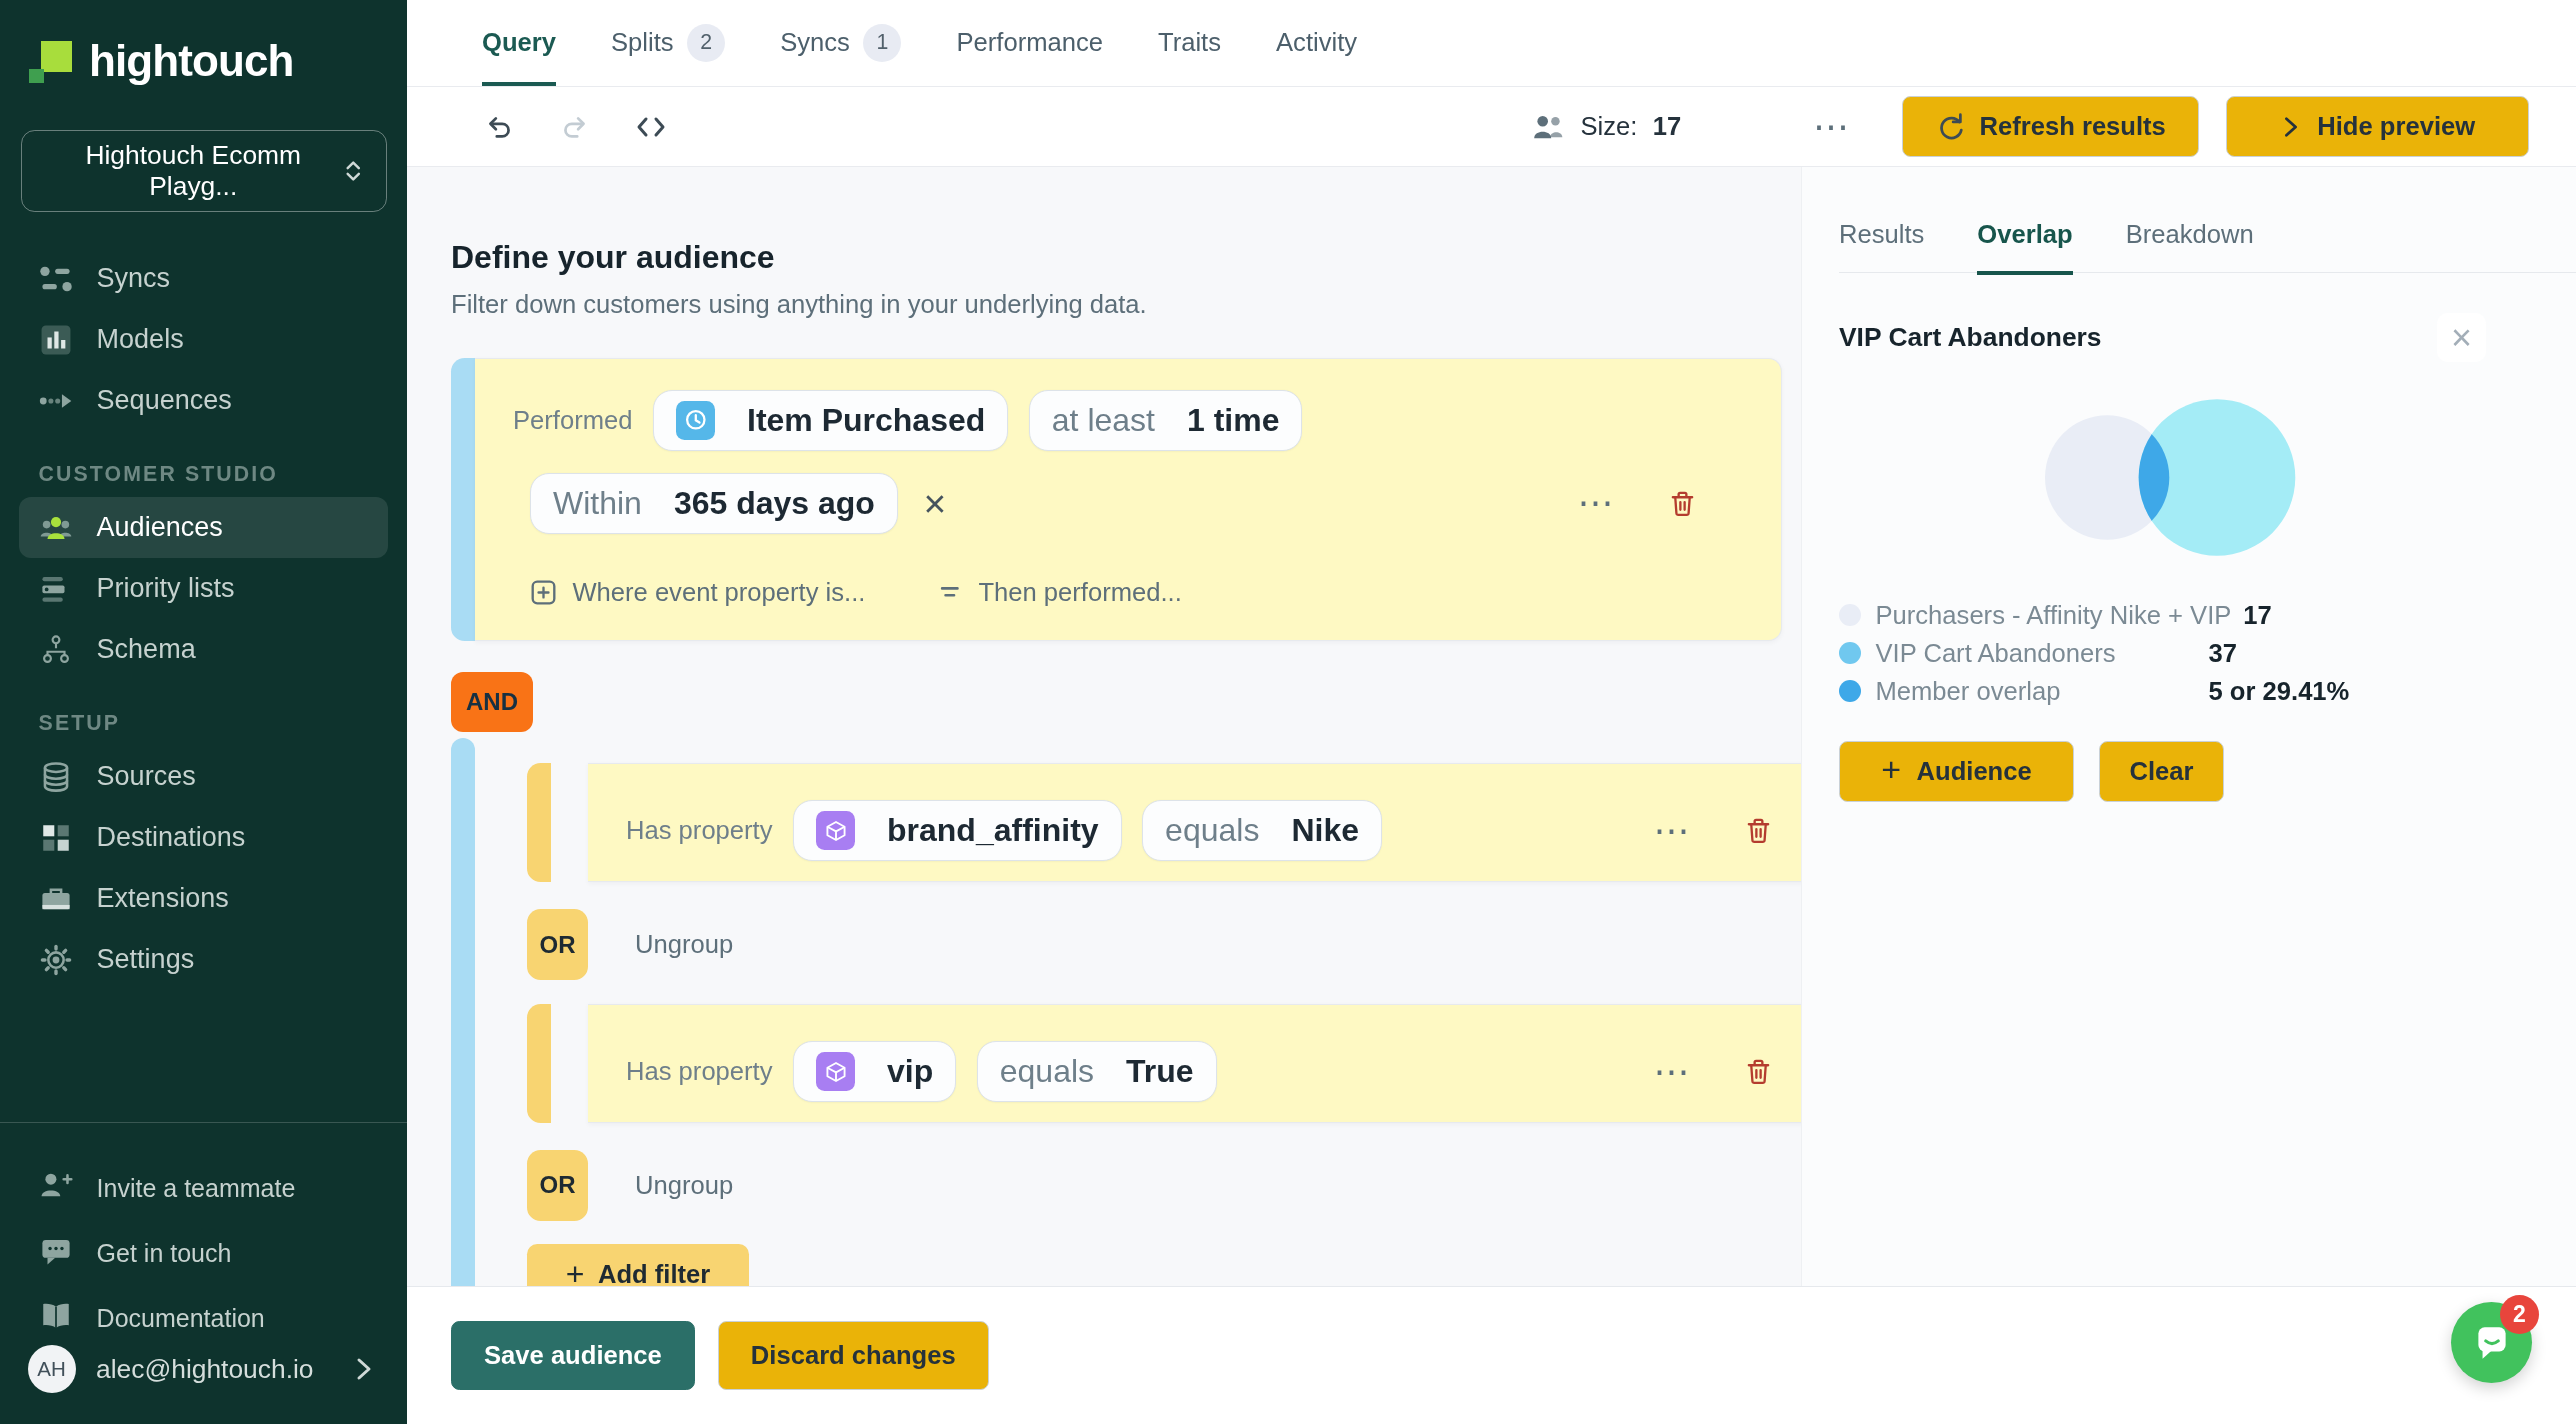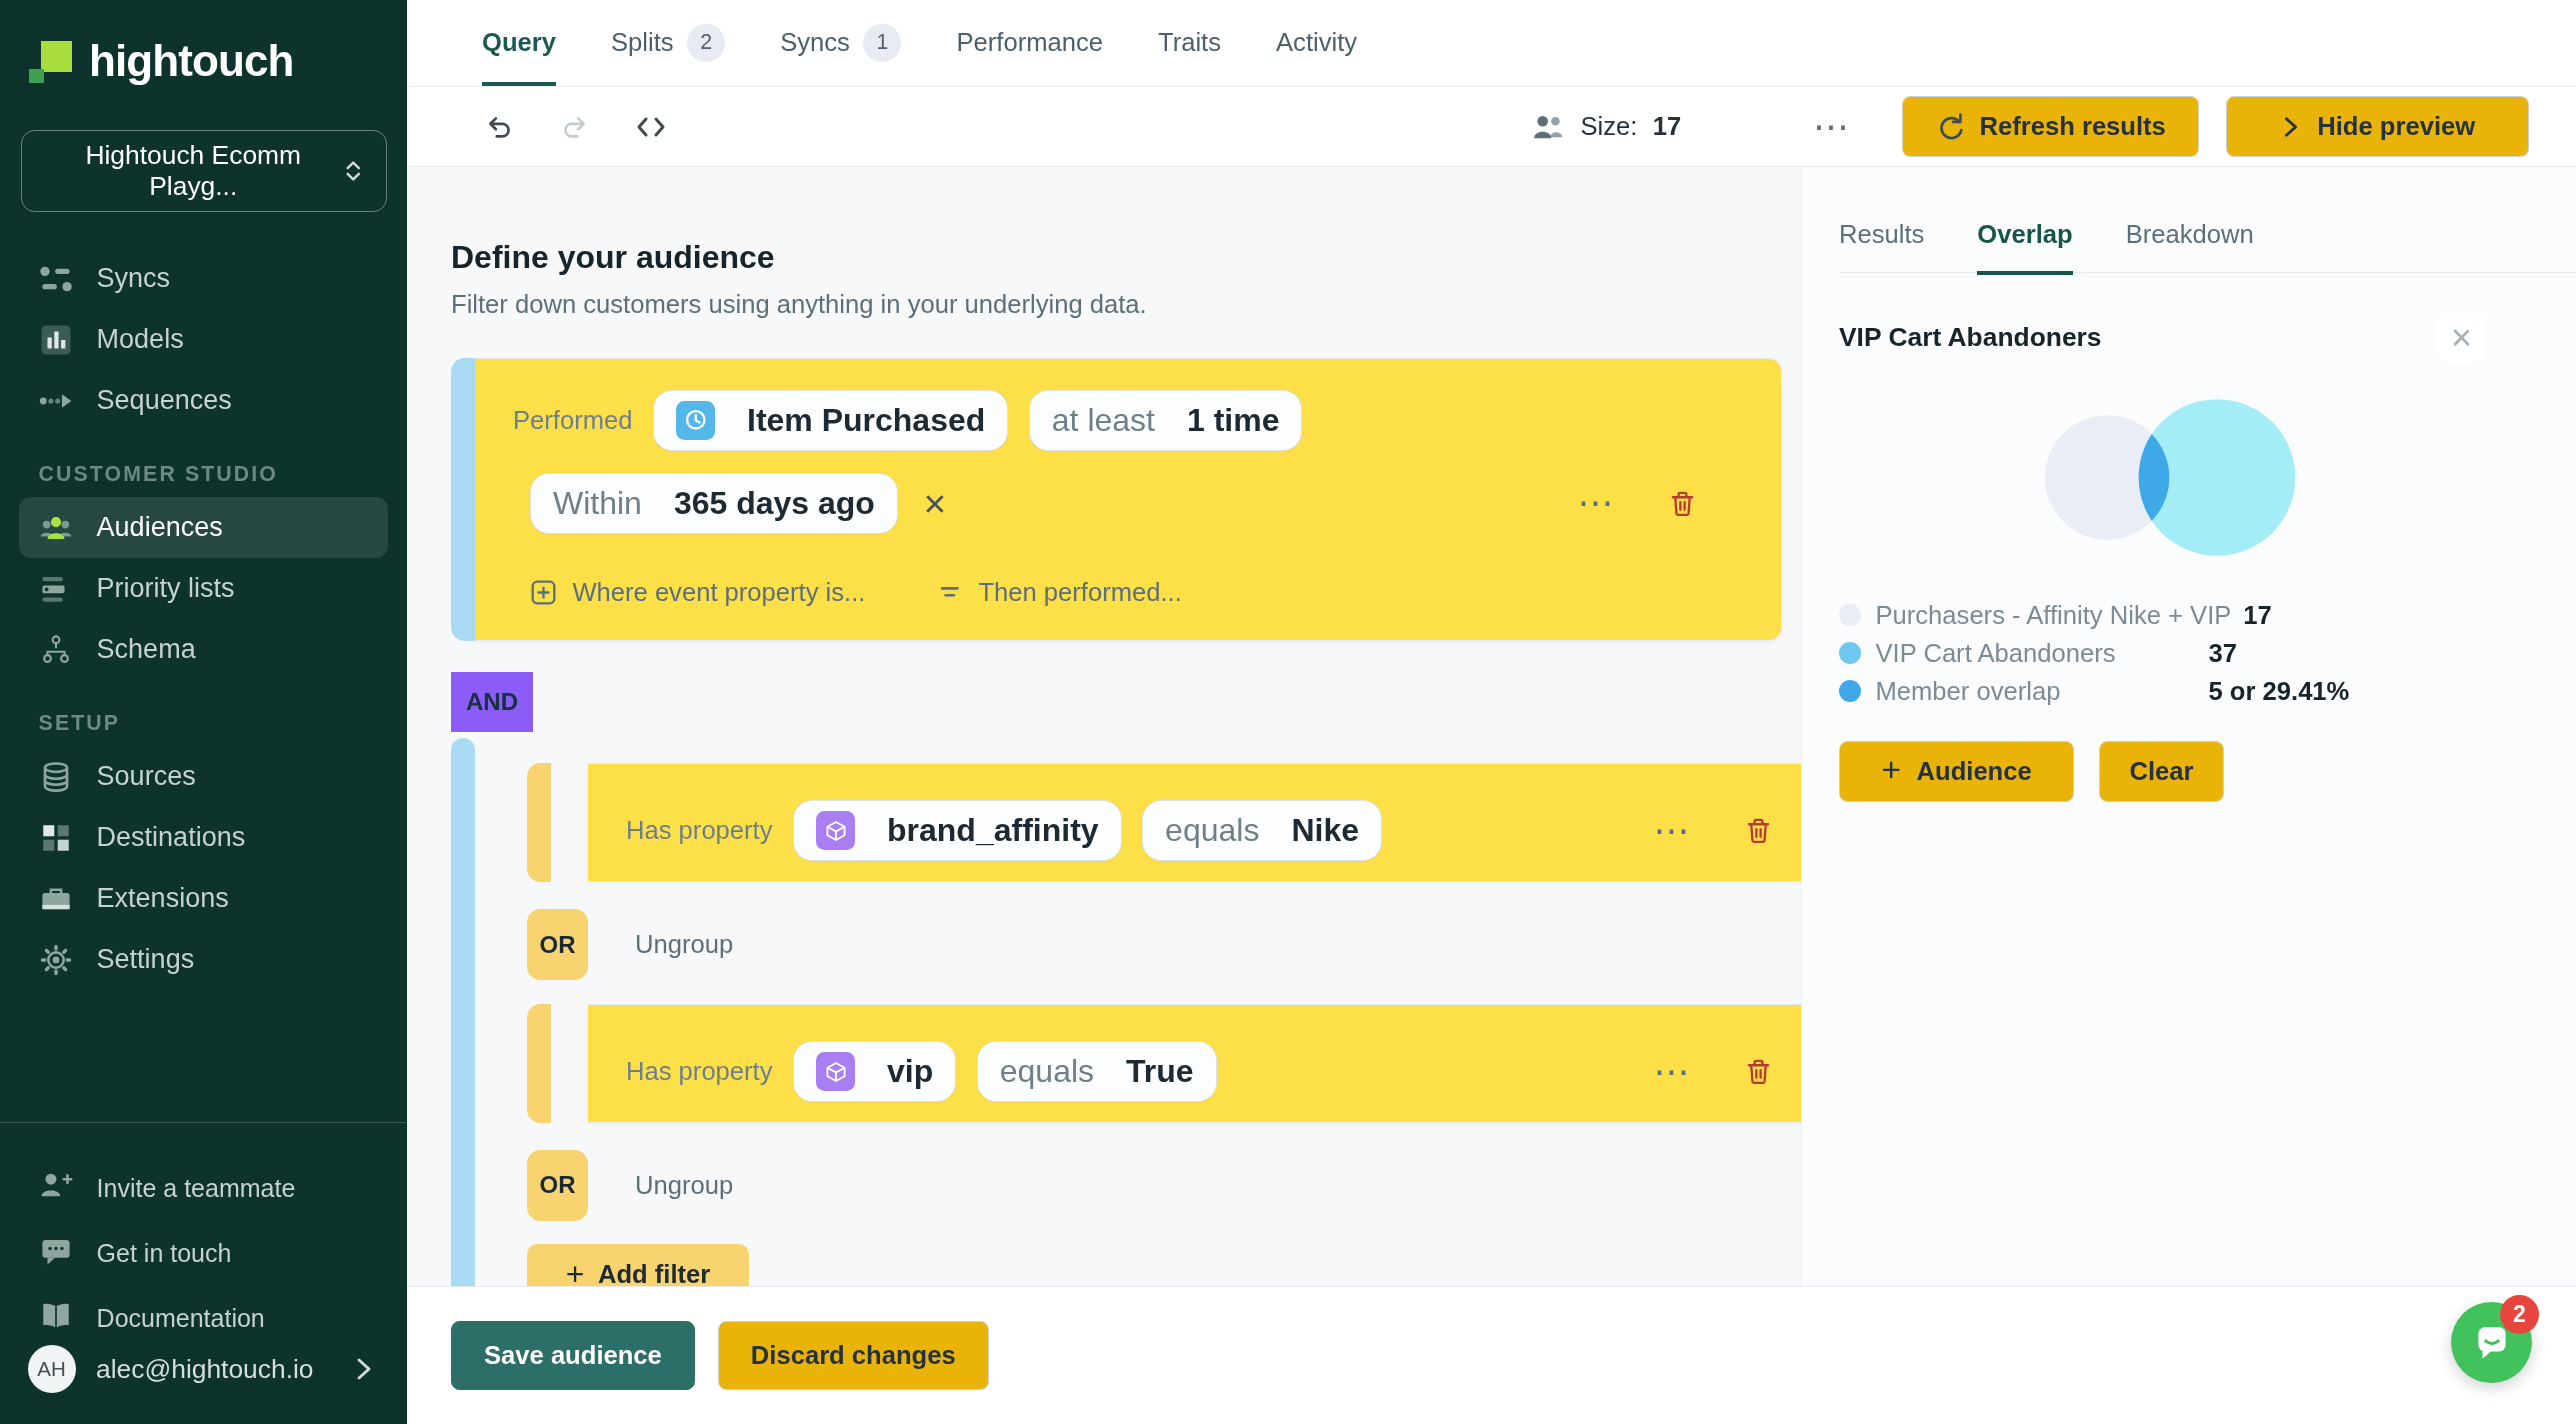--- a/index.html
+++ b/index.html
@@ -64,21 +64,21 @@
   .hide-btn { position:absolute; left:1819px; top:9.4px; width:303px; }
 
   .content-row { flex:1; display:flex; min-height:0; }
   .builder { flex:1; background:#f7f8fa; padding:44px 20.5px 0 44px; overflow:hidden; }
   .page-title { font-size:32px; font-weight:bold; color:#17242c;margin-top:28px; }
   .page-sub { font-size:25.6px; color:#5d6f7a; margin-top:13.6px; }
 
   .vcard { display:flex; width:1331px; }
   .vbar-blue { width:24px; background:#a9dcf4; border-radius:13.6px 0 0 13.6px; flex:none; }
   .vbar-yellow { width:24px; background:#f8d471; border-radius:13.6px 0 0 13.6px; flex:none; }
-  .vcard-body { flex:1; background:#fde047; border:0.9px solid #e7eaee; border-left:none;
+  .vcard-body { flex:1; background:#fef9c3; border:0.9px solid #e7eaee; border-left:none;
     border-radius:0 13.6px 13.6px 0; box-shadow:0 1.7px 5.1px rgba(20,30,40,.04); }
   .event-card { margin-top:39px; height:283px; }
   .event-card .vcard-body { padding:31px 34px 0 38px; }
   .chip-row { display:flex; align-items:center; gap:20.5px; }
   .gray-label { font-size:25.6px; color:#6e7f8a; }
   .chip { display:inline-flex; align-items:center; gap:32px; height:61px; padding:0 22px;
     background:#fcfdfe; border:0.9px solid #dde3e9; border-radius:19px; font-size:32px;
     cursor:pointer; box-shadow:0 0.9px 1.7px rgba(20,30,40,.04); }
   .chip .pre { color:#6e7f8a; }
   .chip .val { color:#1d2933; font-weight:bold; }
@@ -88,21 +88,21 @@
   .chip-icon.purple { background:#a87ef2; }
   .row2 { margin-top:22px; display:flex; align-items:center; }
   .row2 .chip { margin-left:17px; }
   .x-btn { background:none; border:none; font-size:39px; color:#46545e; cursor:pointer;
     margin-left:25.6px; line-height:1; }
   .right-actions { margin-left:auto; display:flex; align-items:center; gap:49px; padding-right:47px; }
   .row3 { margin-top:44px; margin-left:17px; display:flex; align-items:center; gap:72px; }
   .link-action { display:inline-flex; align-items:center; gap:15.4px; background:none; border:none;
     font-size:25.6px; color:#5d6f7a; cursor:pointer; font-family:"Liberation Sans",sans-serif; }
 
-  .and-badge { margin-top:31px; width:82px; height:60px; background:#8b5cf6; border-radius:0;
+  .and-badge { margin-top:31px; width:82px; height:60px; background:#f97316; border-radius:12px;
     display:flex; align-items:center; justify-content:center; font-size:24px; font-weight:bold;
     color:#173042; }
   .group { margin-top:6.8px; display:flex; width:1331px; }
   .group-bar { width:24px; border-radius:13.6px; background:#a9dcf4; flex:none; }
   .group-col { flex:1; margin-left:52px; }
   .prop-card { height:119px; }
   .prop-card .vcard-body { display:flex; align-items:center; padding:16px 34px 0 38px;margin-left:37px; }
   .prop-card:first-child { margin-top:25px; }
   .prop-card + .or-row { margin-top:27px; }
   .or-row { display:flex; align-items:center; gap:47px; }

